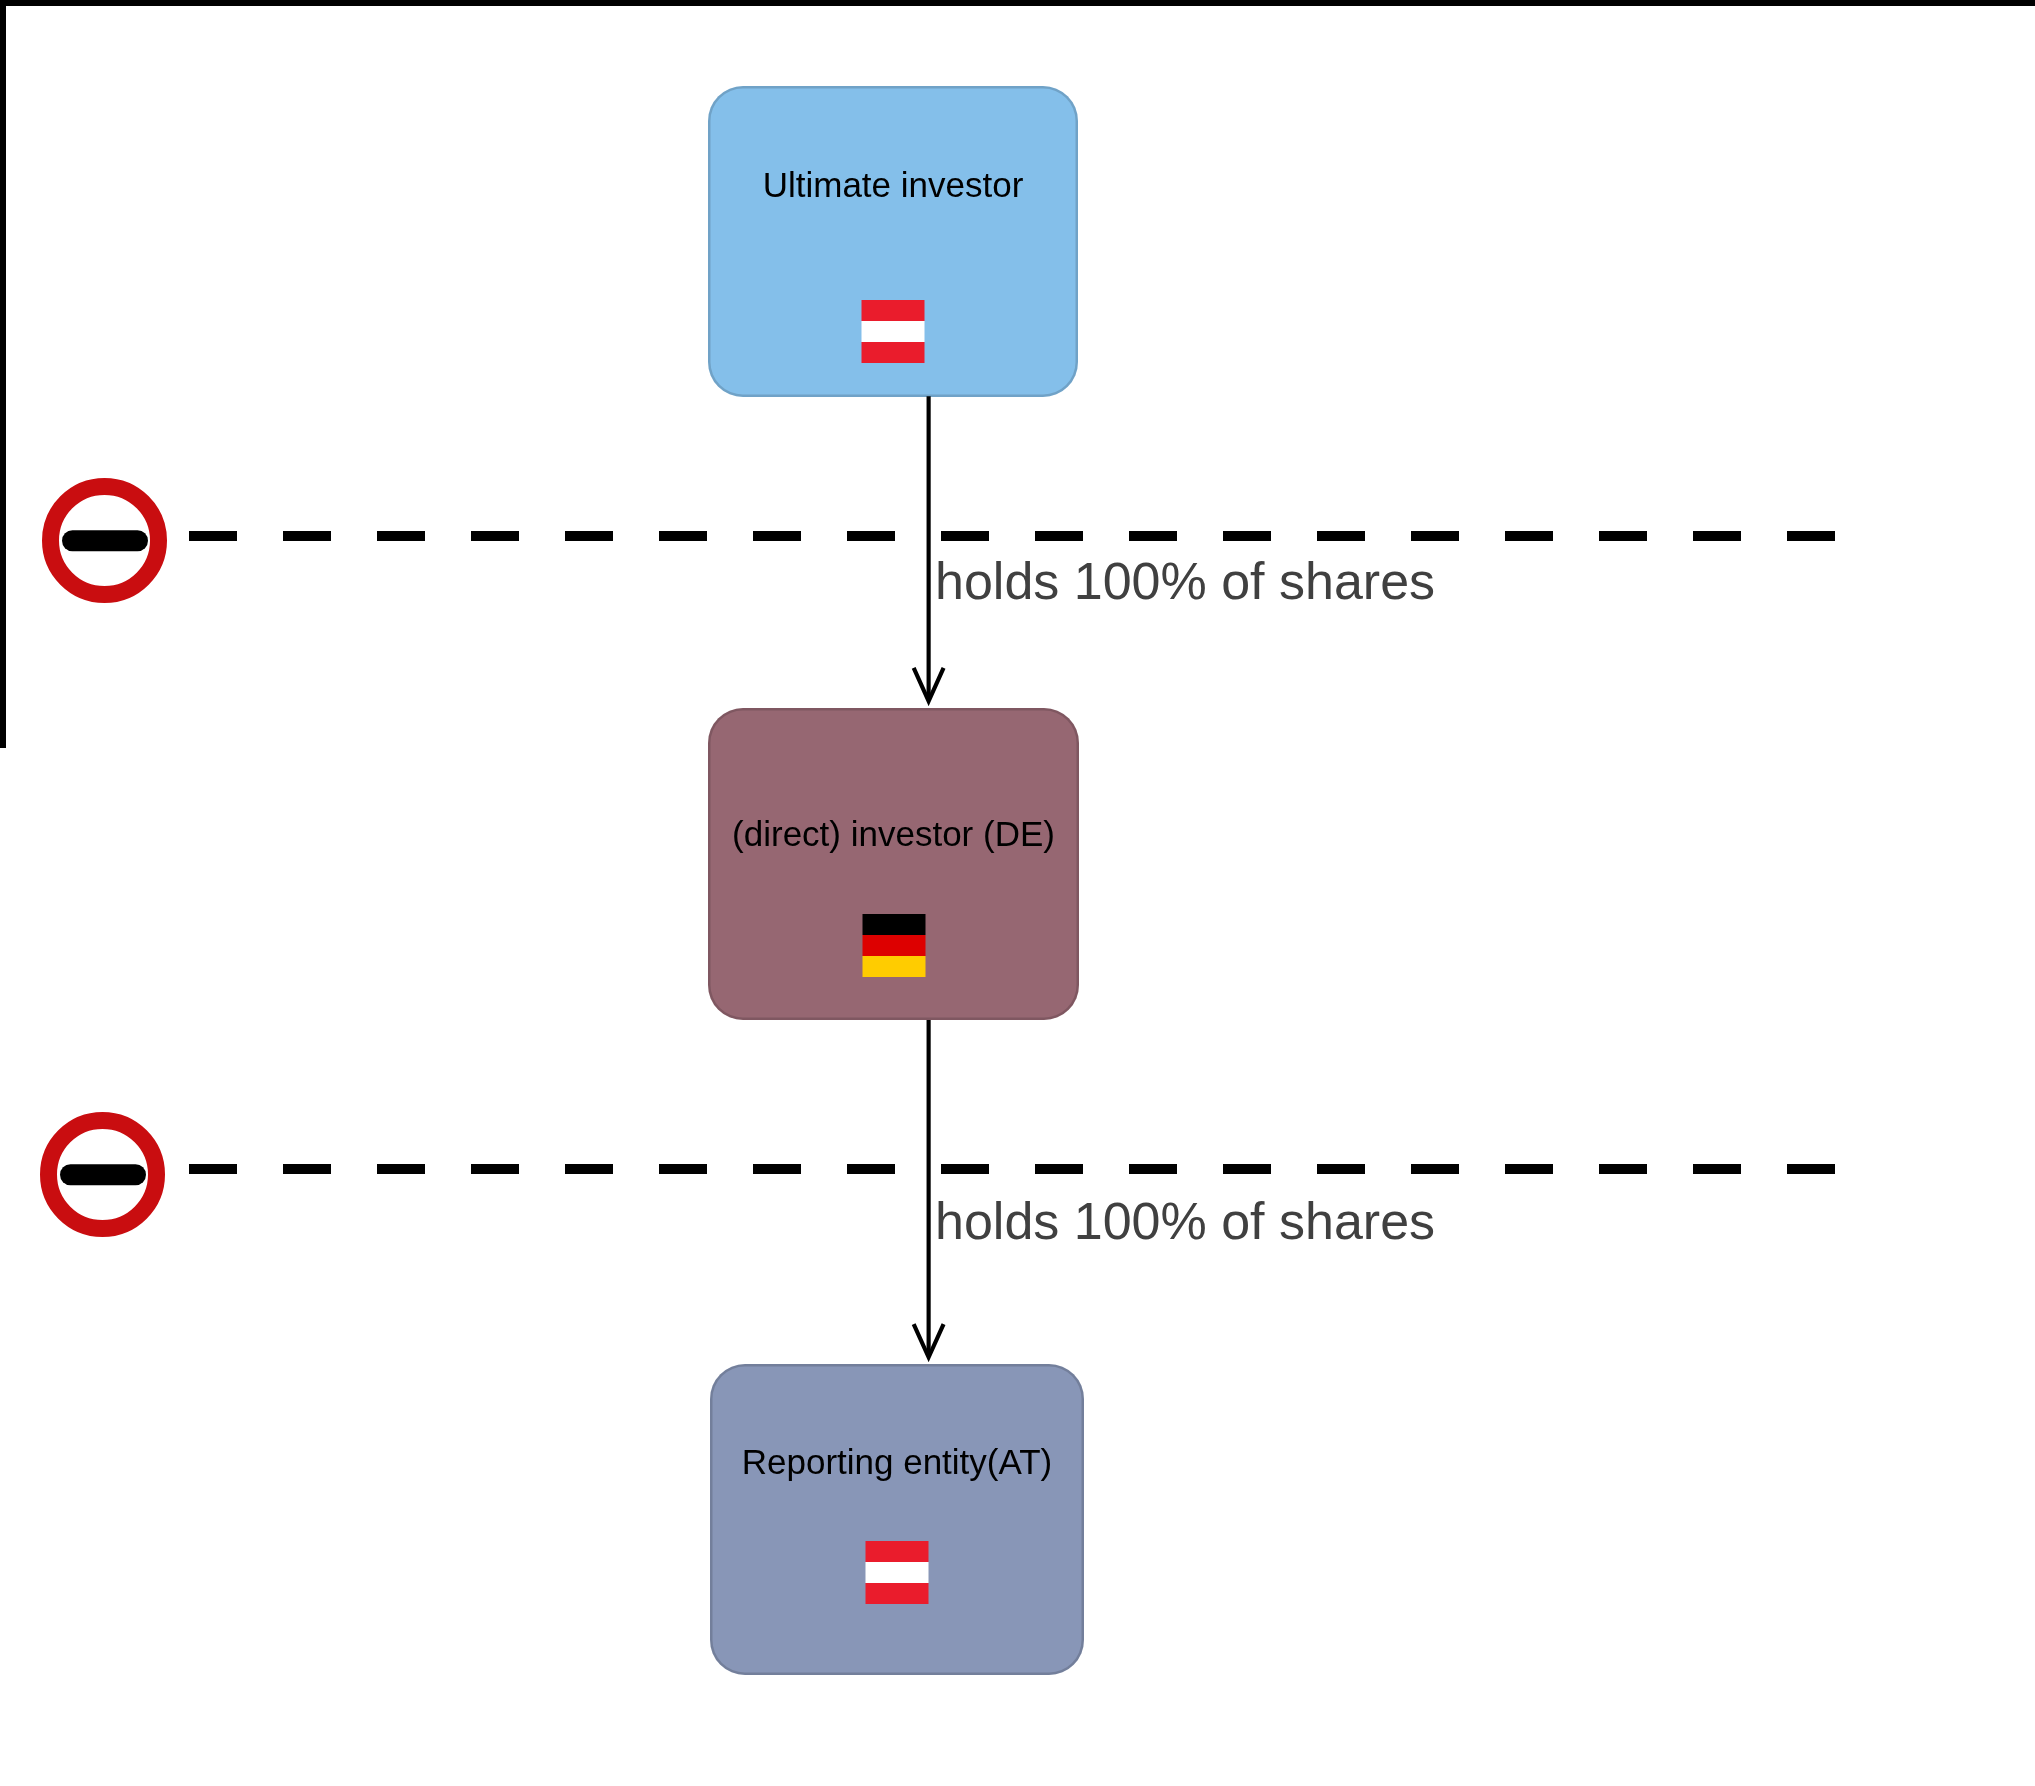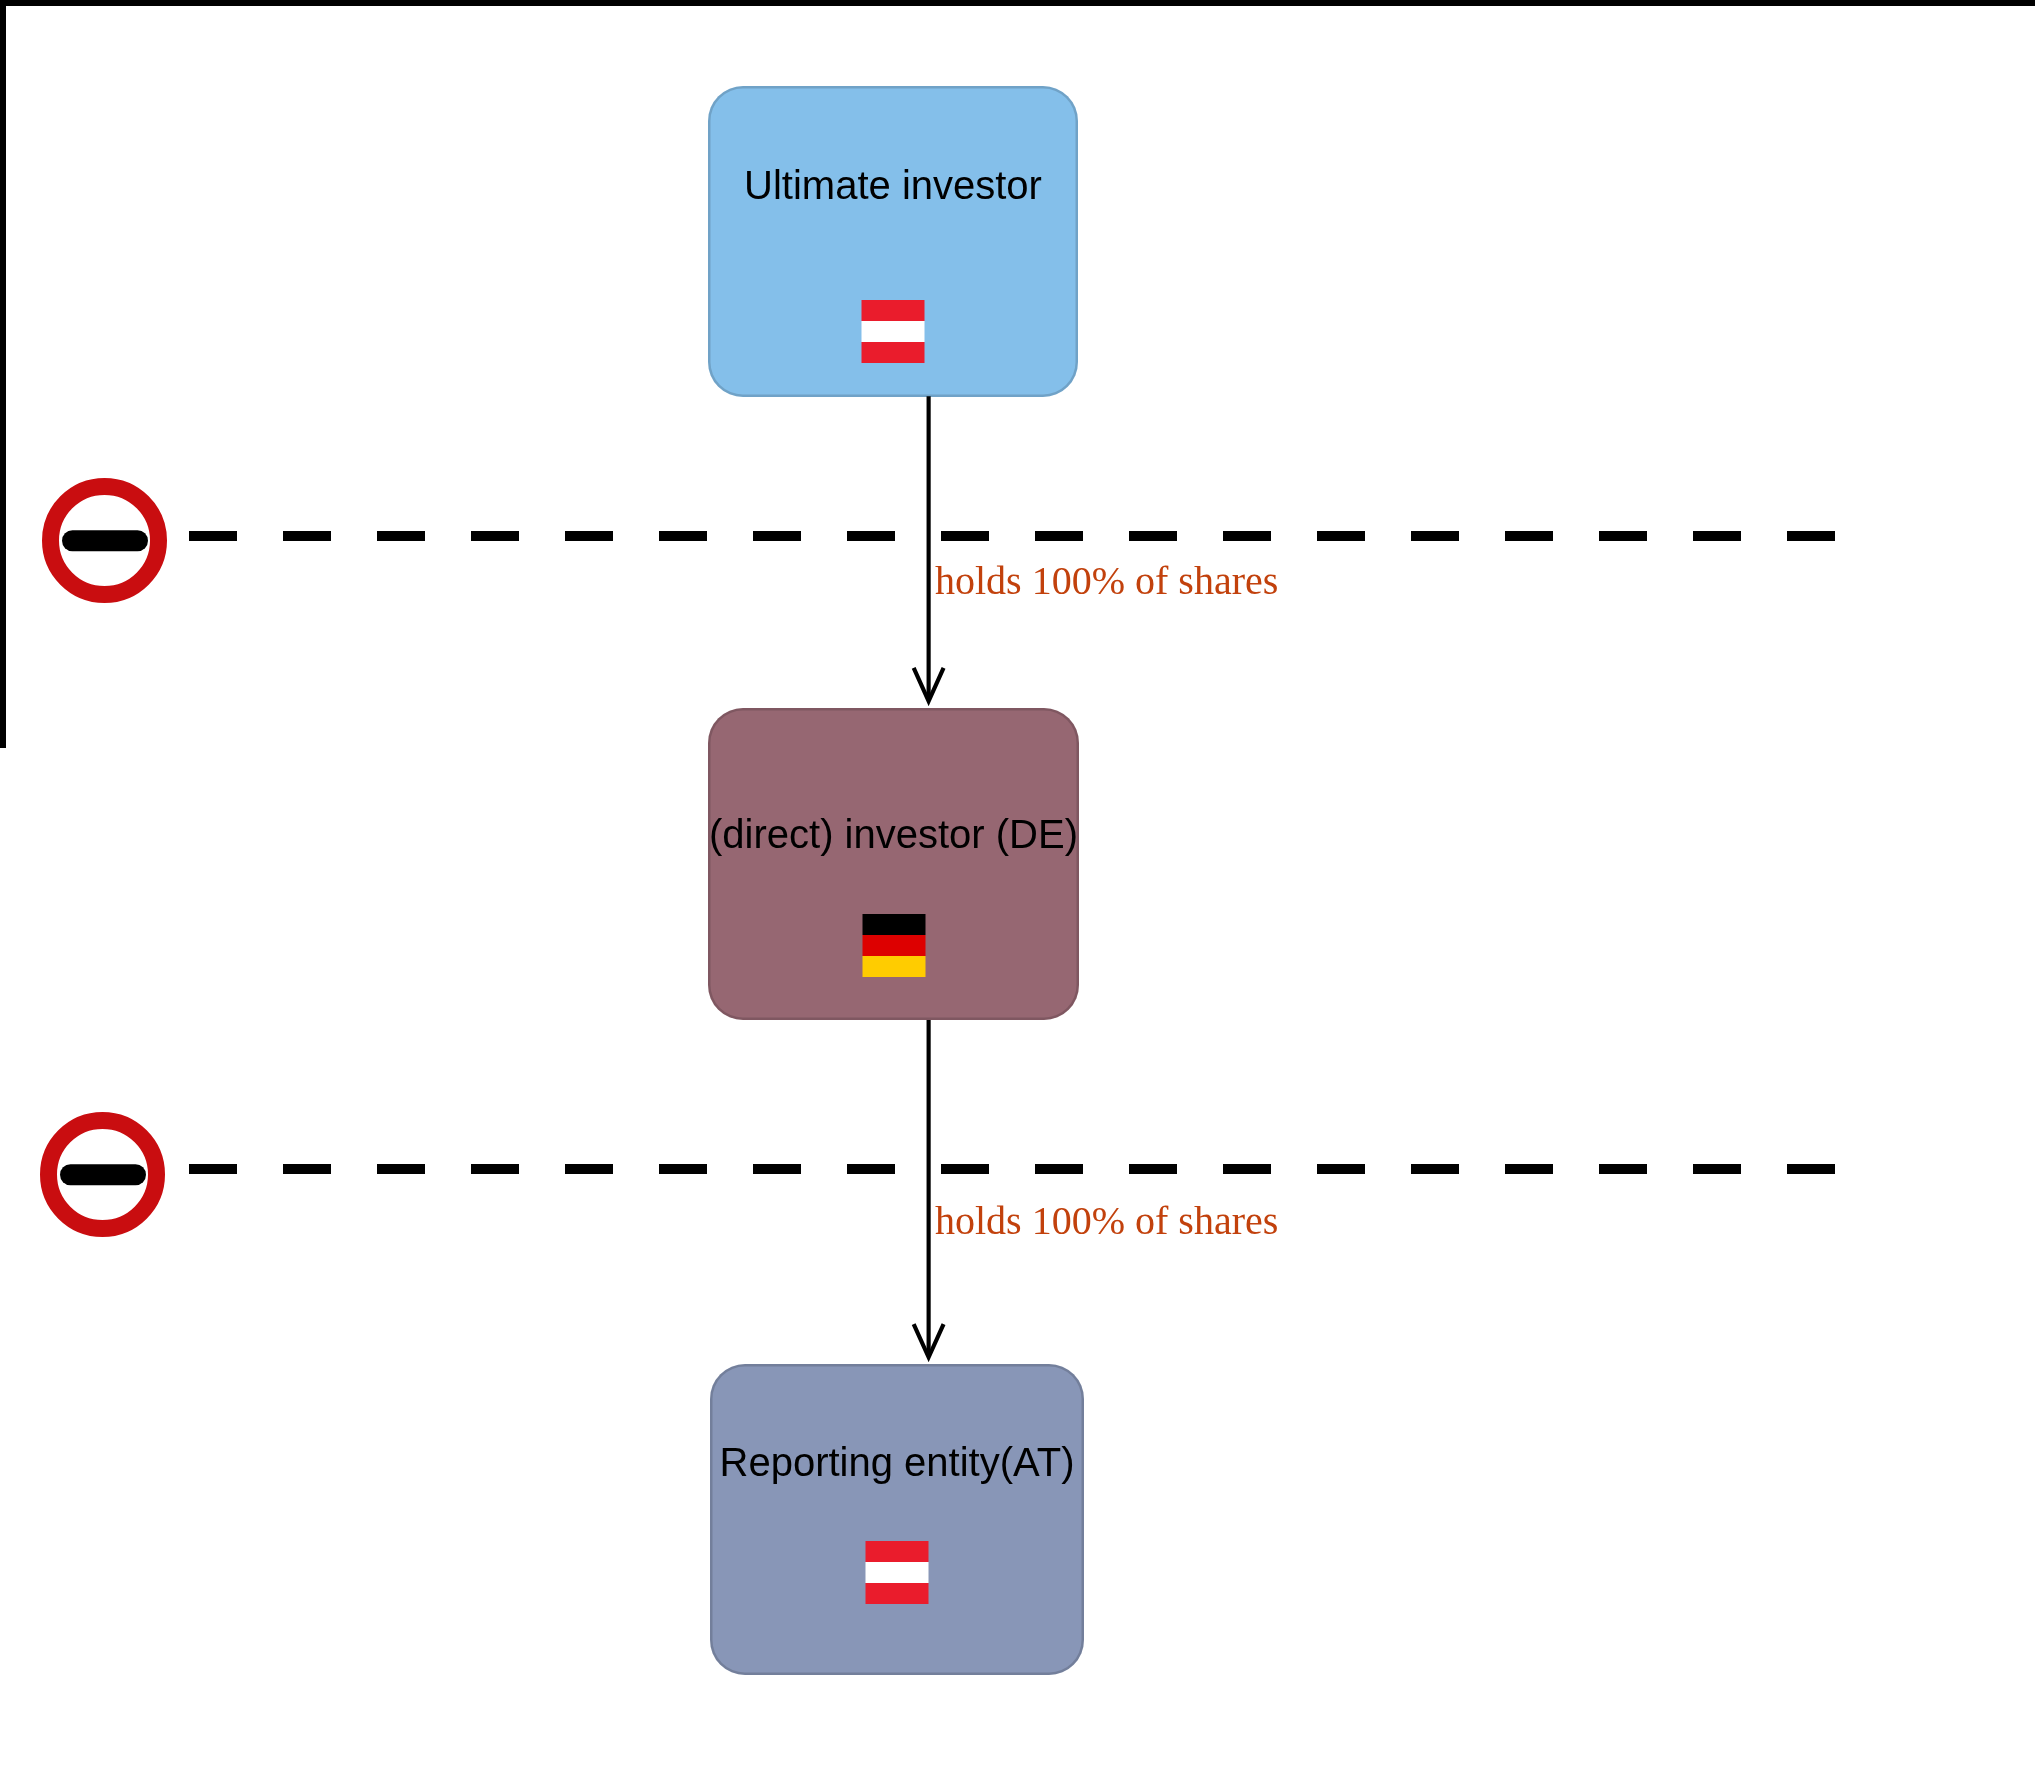--- a/index.html
+++ b/index.html
@@ -30,21 +30,21 @@
     position: absolute;
     border-radius: 35px;
     box-shadow: inset 0 0 0 2.5px rgba(0,0,0,0.15);
   }
   .node-1 { left: 708px; top: 86px;  width: 370px; height: 311px; }
   .node-2 { left: 708px; top: 708px;  width: 371px; height: 312px; }
   .node-3 { left: 710px; top: 1364px; width: 374px; height: 311px; }
   .node-text {
     position: absolute; left: 0; right: 0;
     text-align: center;
-    font-size: 40px;
+    font-size: 35px;
     line-height: 56px;
     color: #000;
     white-space: nowrap;
   }
   .node-1 .node-text { top: 71px; }
   .node-2 .node-text { top: 98px; }
   .node-3 .node-text { top: 70px; }
   
   .flag {
     position: absolute;
@@ -81,25 +81,24 @@
     left: 50%; top: 50%;
     transform: translate(-50%, -50%);
     width: 86px; height: 21.6px;
     border-radius: 10.8px;
     background: #000;
   }
   
   .edge-label {
     position: absolute;
     left: 935px;
-    font-size: 40px;
+    font-size: 52px;
     line-height: 52px;
-    color: #c2410c;
+    color: #404040;
     white-space: nowrap;
-    font-family: Liberation Serif, serif;
   }
   .label-1 { top: 555px; }
   .label-2 { top: 1195px; }
   
   .arrows {
     position: absolute; left: 0; top: 0;
     width: 2035px; height: 1786px;
     pointer-events: none;
   }
   .arrows line     { stroke: #000; stroke-width: 5; }

